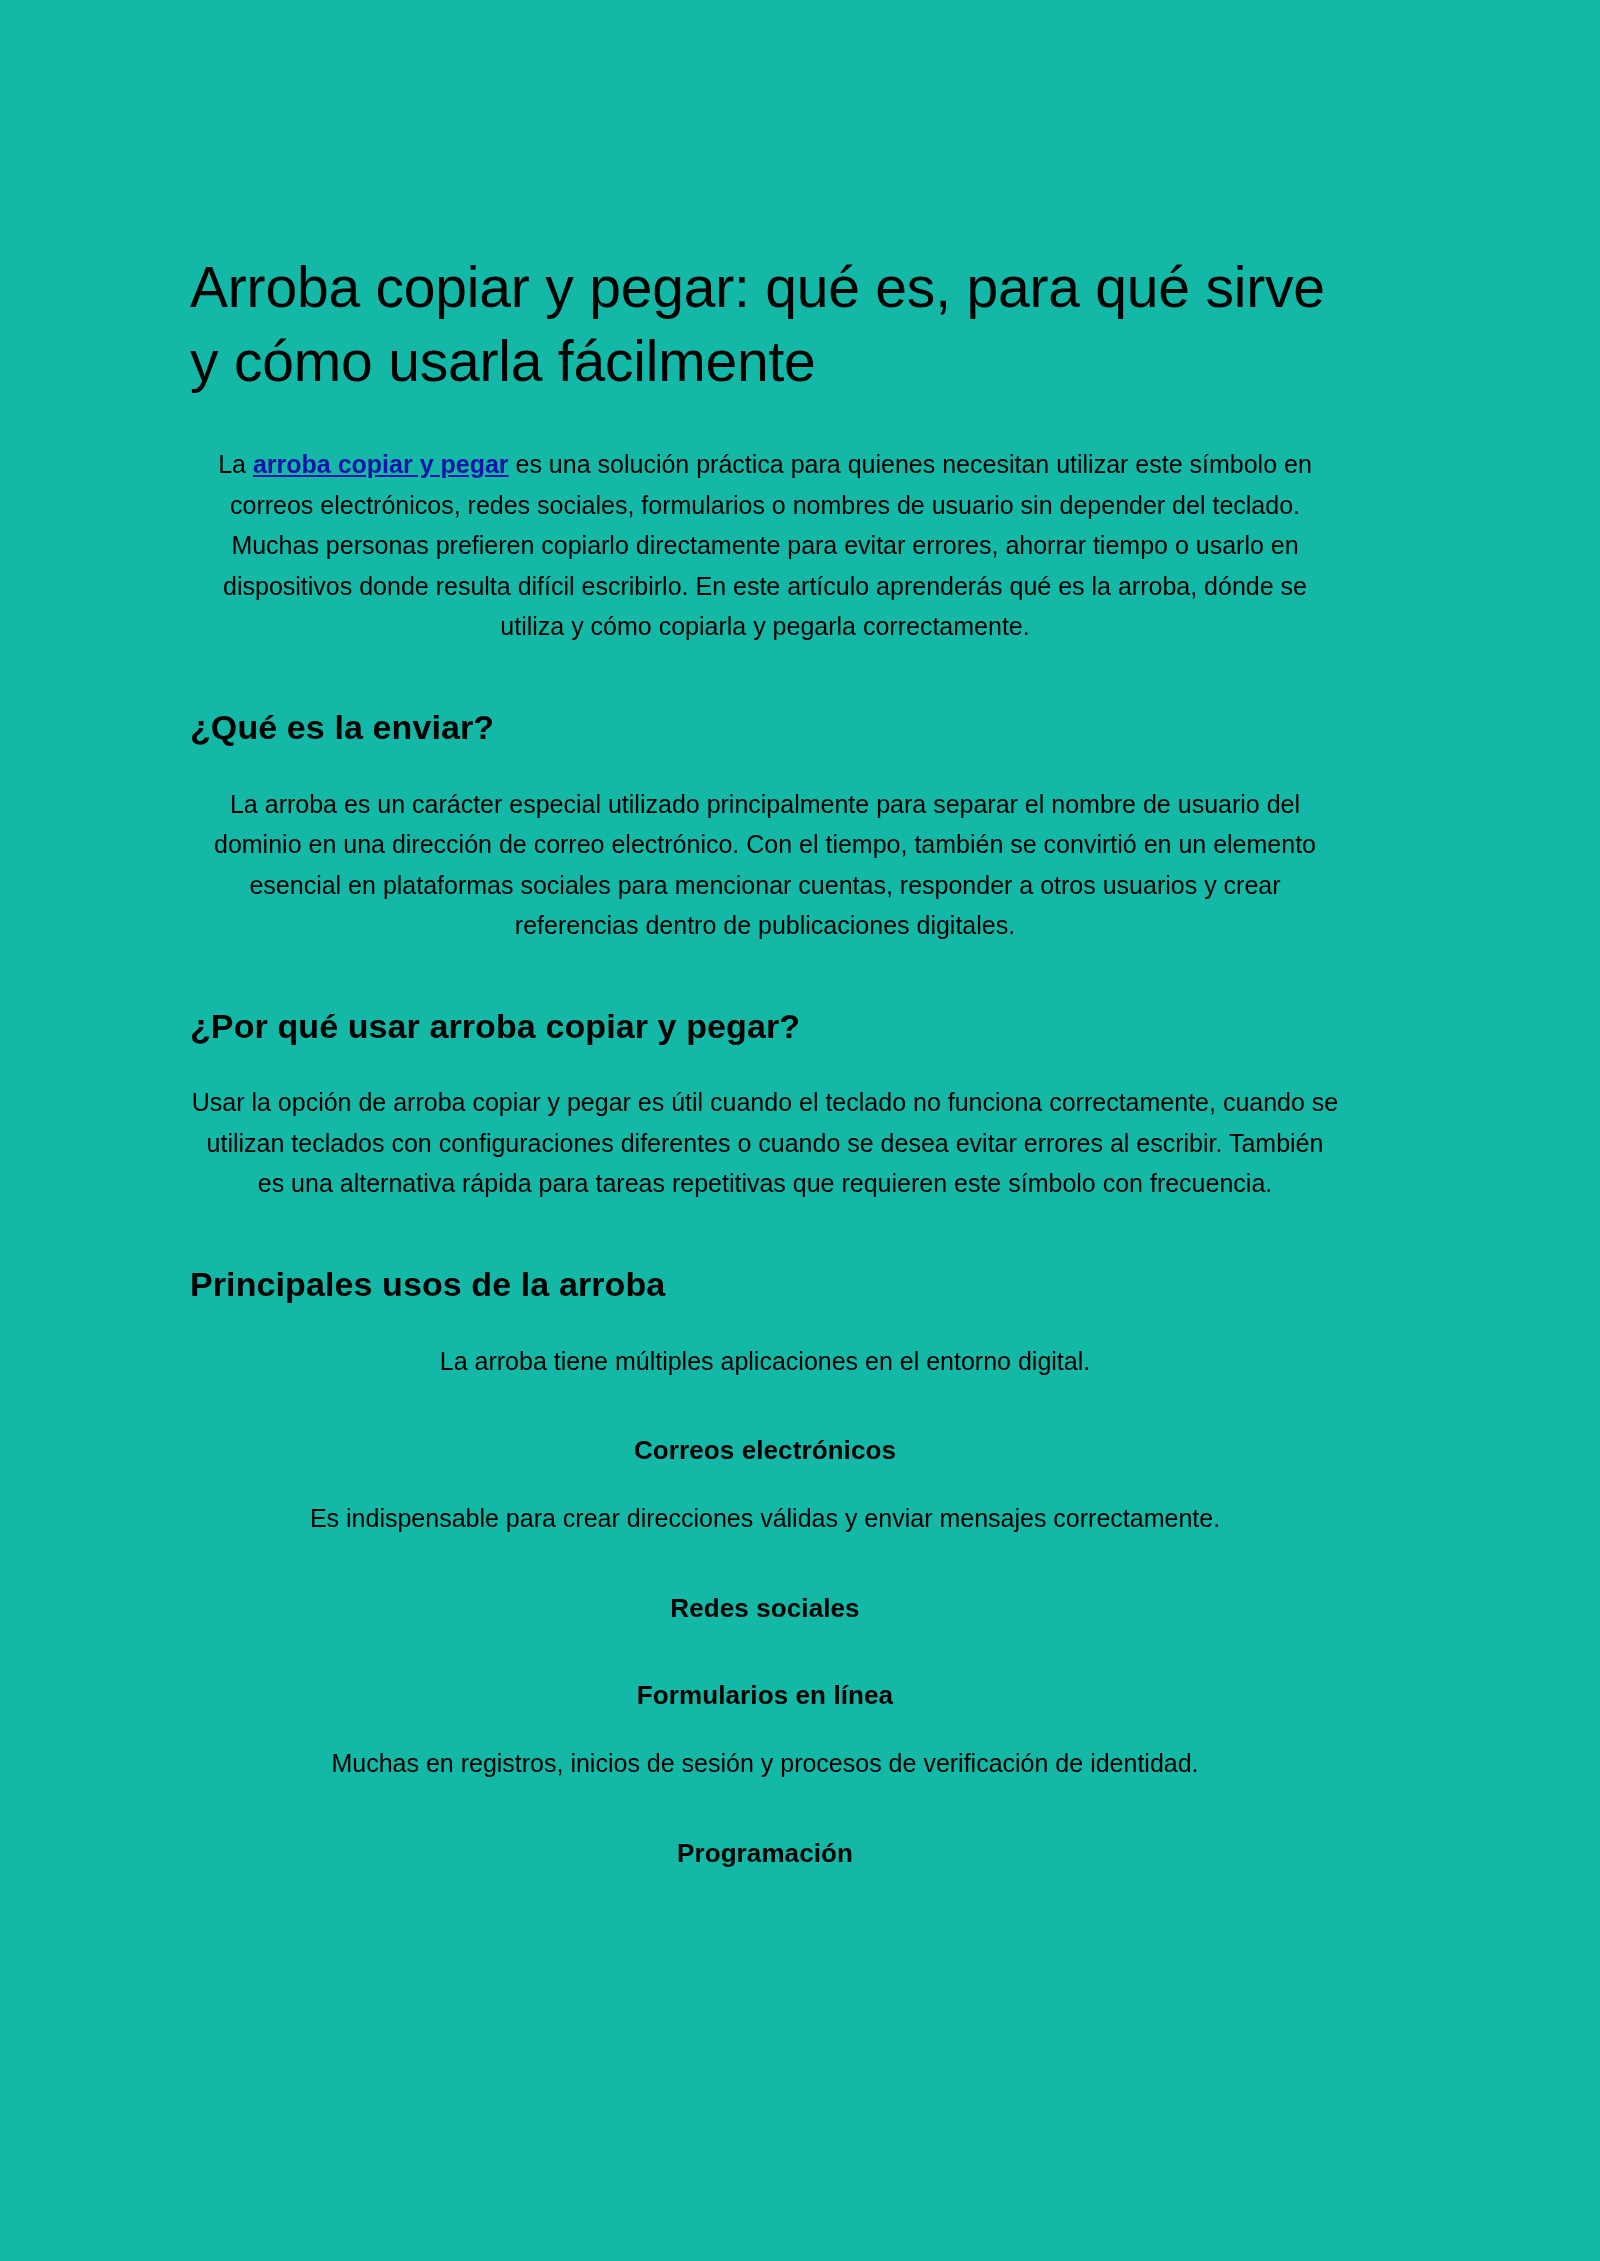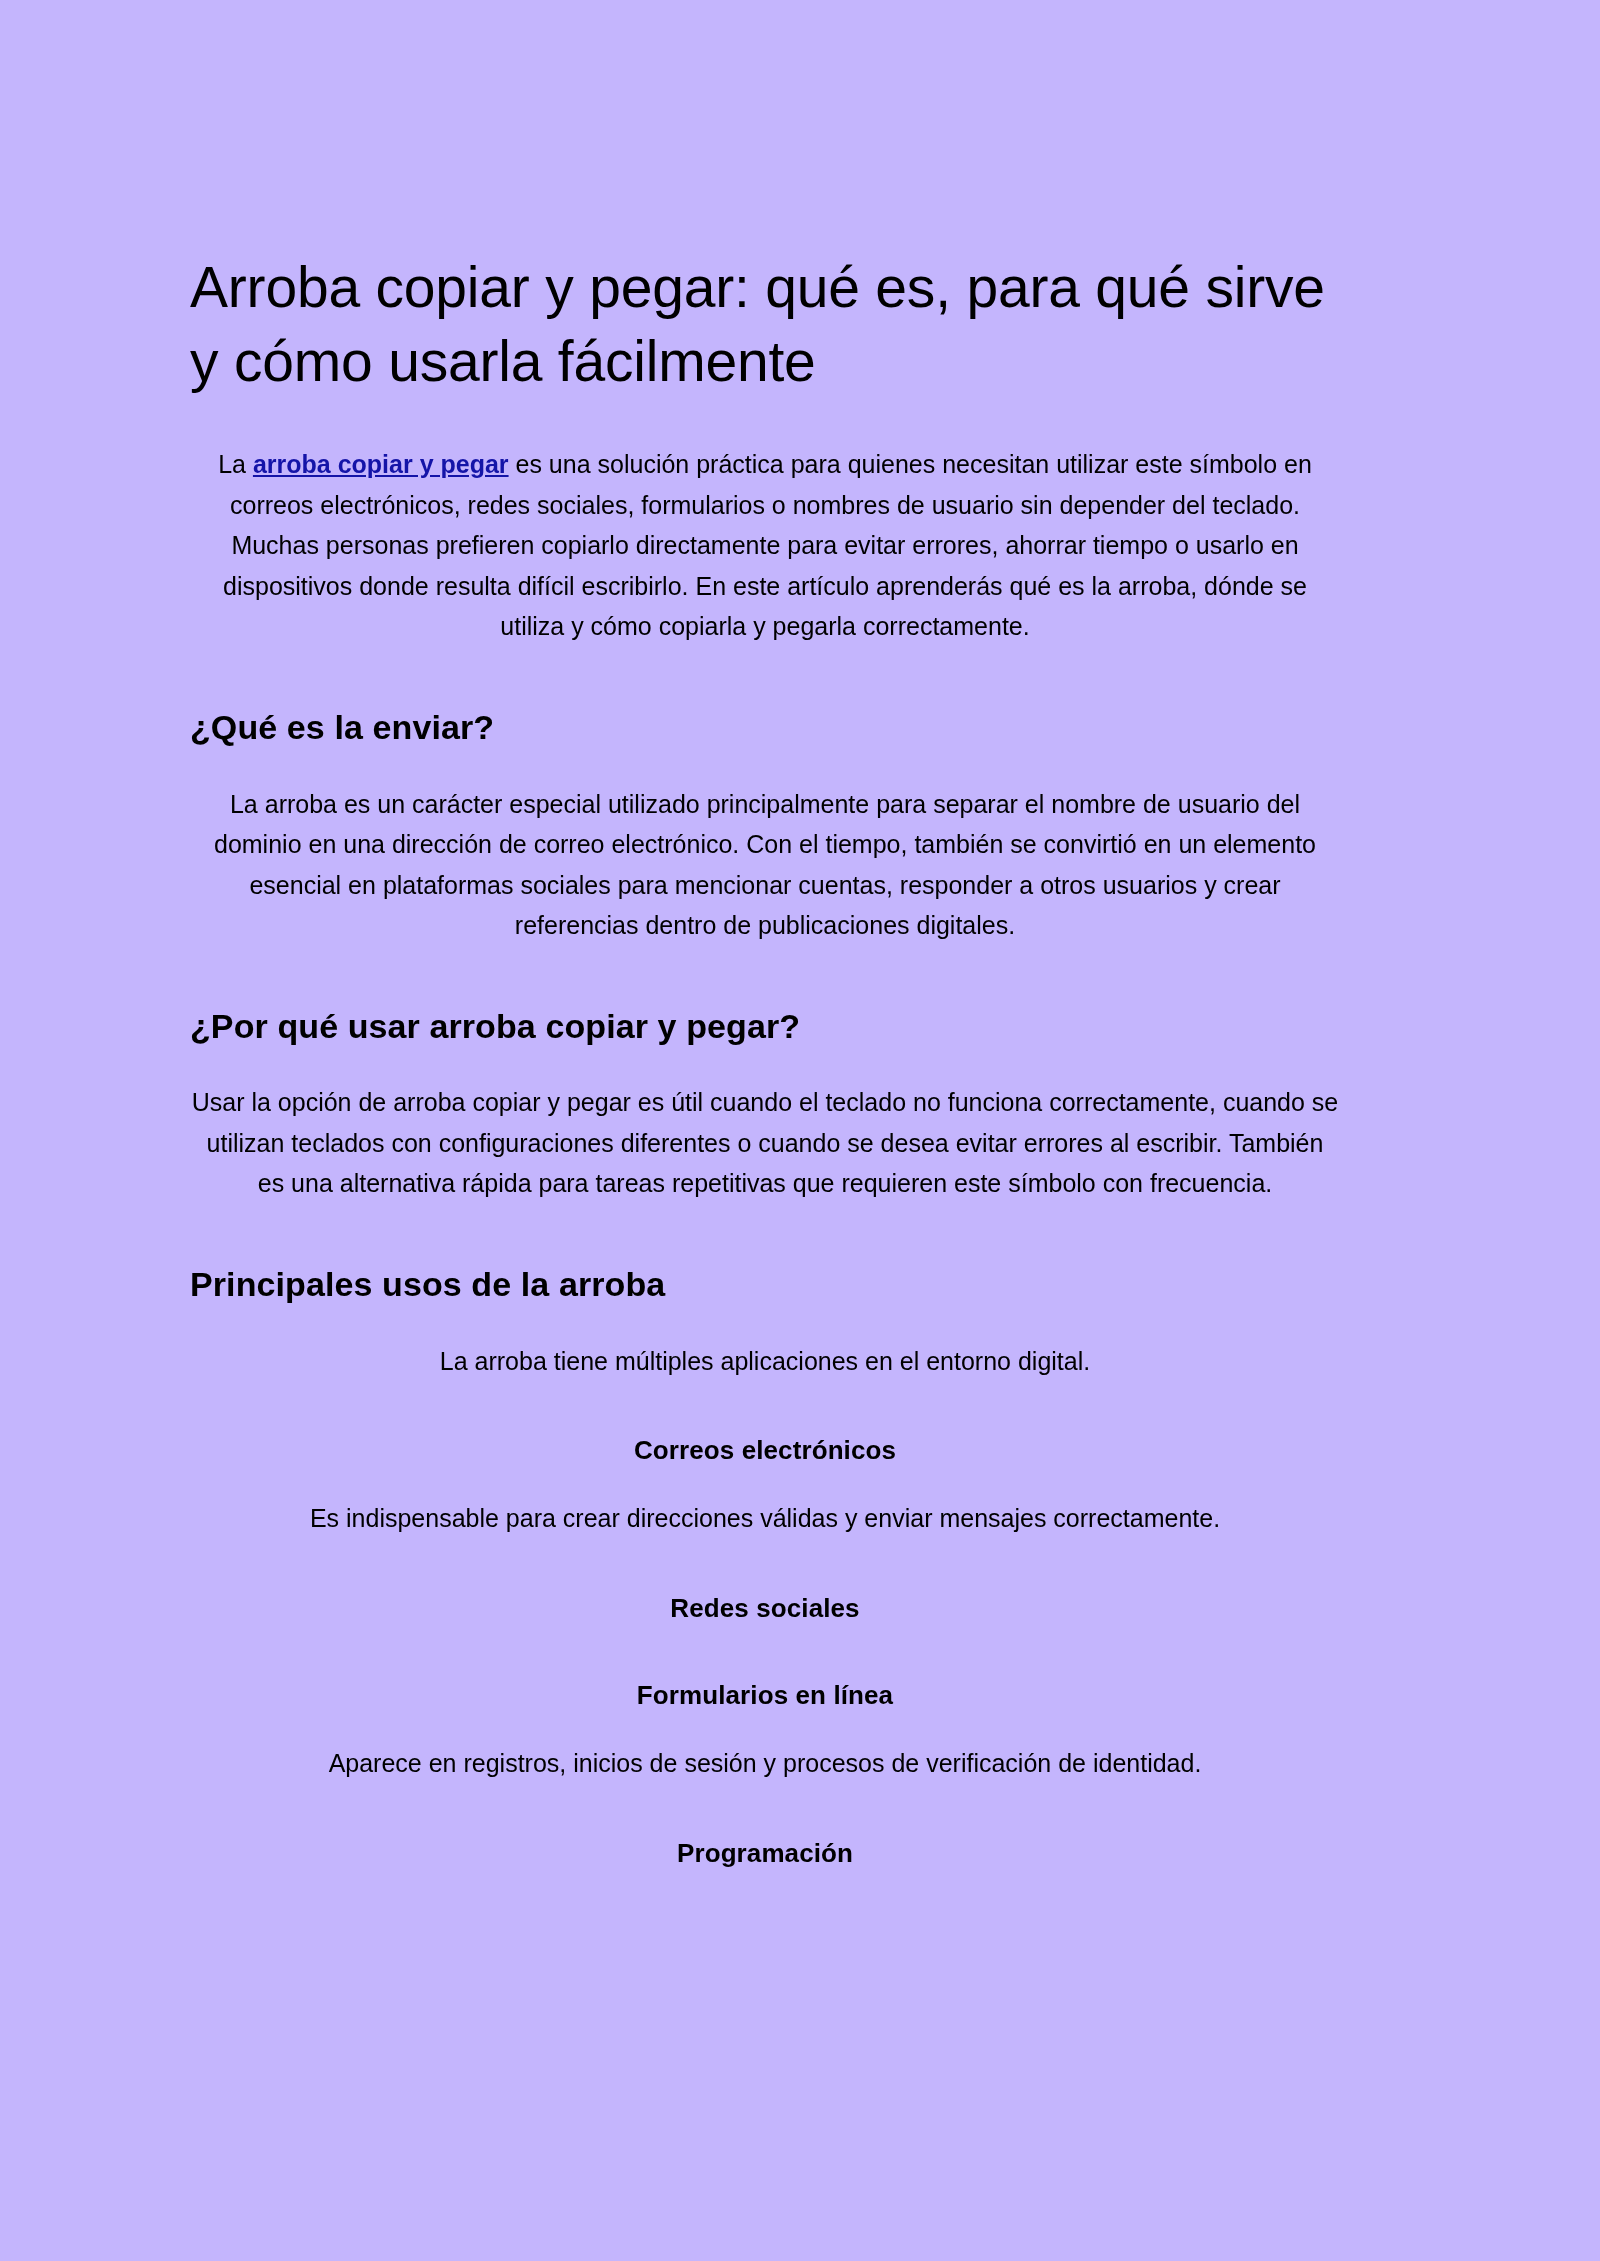--- a/index.html
+++ b/index.html
@@ -11,21 +11,21 @@
   body {
     font-family: "Liberation Sans", "DejaVu Sans", sans-serif;
     color: #000000;
     -webkit-font-smoothing: antialiased;
   }
   .page {
     position: relative;
     width: 1600px;
     height: 2261px;
     margin: 0 auto;
-    background: #c4b5fd;
+    background: #14b8a6;
     overflow: hidden;
     box-sizing: border-box;
     padding-left: 8px;
   }
   .content {
     position: absolute;
     left: 190px;
     top: 250px;
     width: 1150px;
   }
@@ -90,18 +90,18 @@
 
     <h2 class="doc-h2">Principales usos de la arroba</h2>
     <p class="doc-p">La arroba tiene múltiples aplicaciones en el entorno digital.</p>
 
     <h3 class="doc-h3">Correos electrónicos</h3>
     <p class="doc-p">Es indispensable para crear direcciones válidas y enviar mensajes correctamente.</p>
 
     <h3 class="doc-h3">Redes sociales</h3>
 
     <h3 class="doc-h3">Formularios en línea</h3>
-    <p class="doc-p">Aparece en registros, inicios de sesión y procesos de verificación de identidad.</p>
+    <p class="doc-p">Muchas en registros, inicios de sesión y procesos de verificación de identidad.</p>
 
     <h3 class="doc-h3">Programación</h3>
 
   </div>
 </div>
 
 </body></html>

